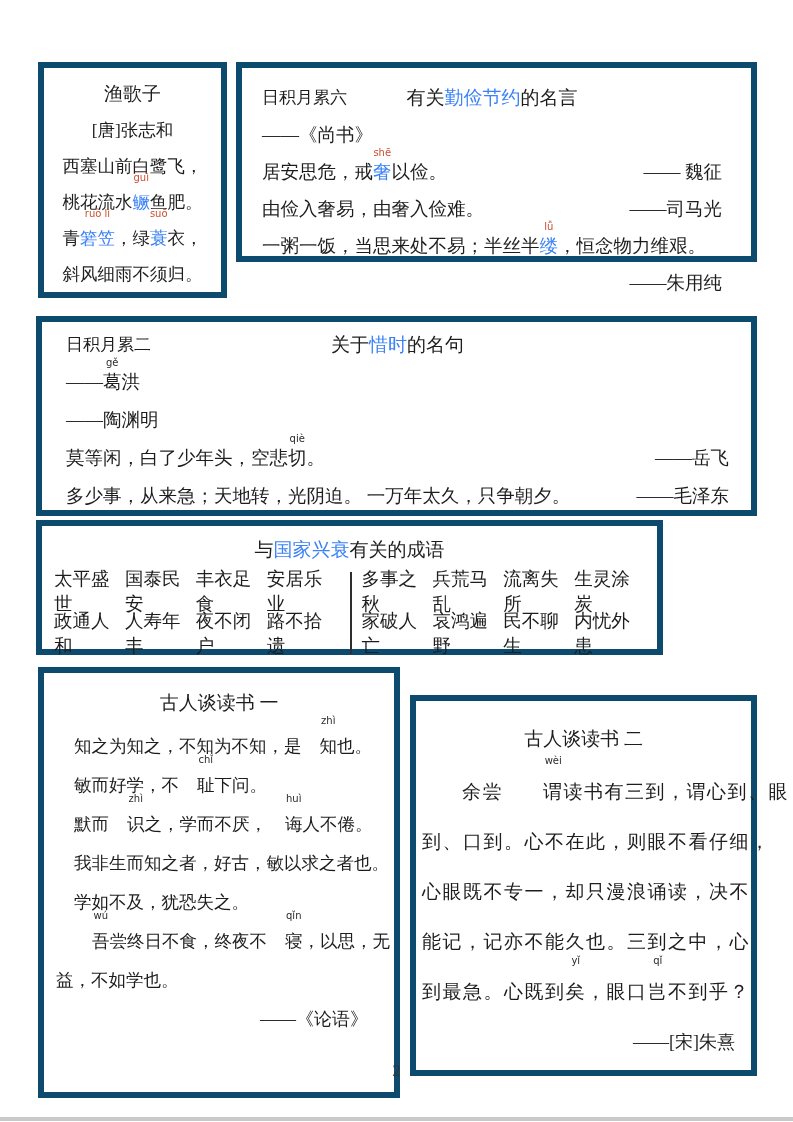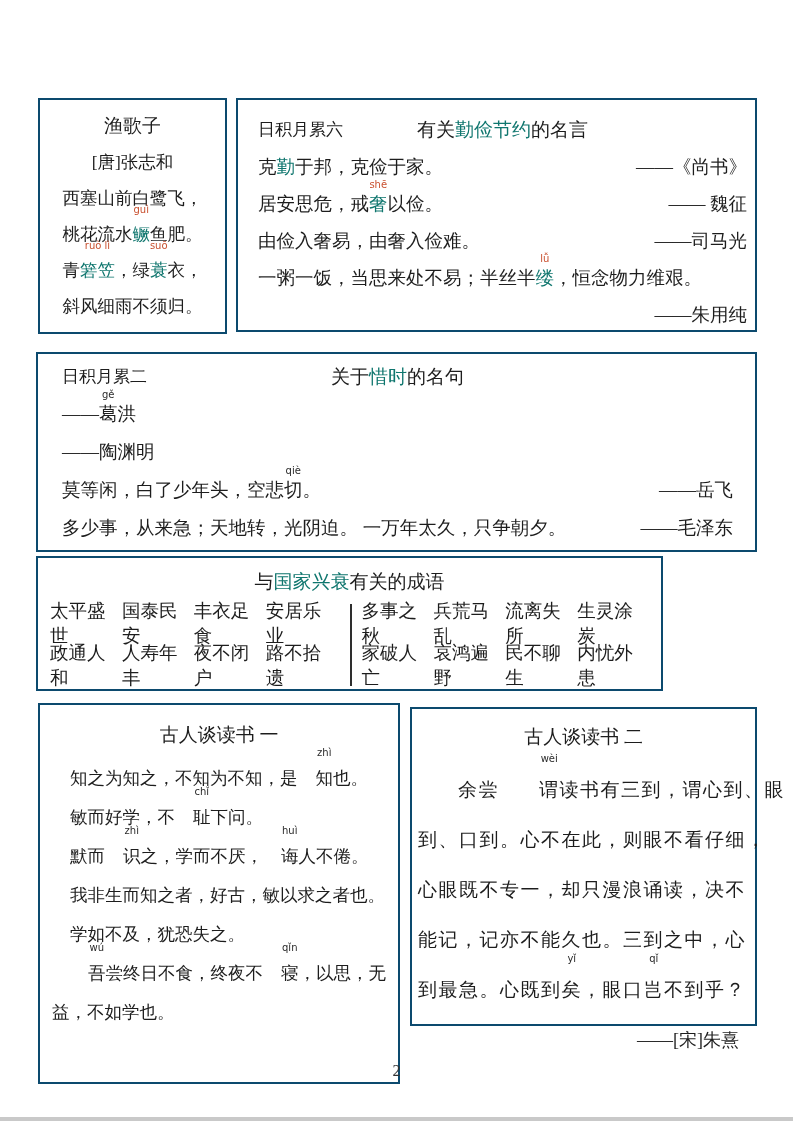--- a/index.html
+++ b/index.html
@@ -1,67 +1,67 @@
 <!DOCTYPE html>
 <html><head>
 <meta charset="utf-8">
 <style>
   html,body{margin:0;padding:0;}
   body{
     width:793px;height:1122px;position:relative;background:#ffffff;
     font-family:"Liberation Serif","DejaVu Serif",serif;color:#1d1d1d;
     overflow:hidden;
   }
-  .box{position:absolute;border:2px solid #0c4a6e;background:#fff;box-sizing:border-box;margin-top:36px;}
-  .red{color:#0f766e;}
+  .box{position:absolute;border:6px solid #0c4a6e;background:#fff;box-sizing:border-box;}
+  .red{color:#3b82f6;}
   .withpy{position:relative;display:inline-block;}
   .py{
     position:absolute;top:-11px;left:50%;transform:translateX(-50%);
     font-size:10px;line-height:10px;letter-spacing:0;white-space:nowrap;
     font-family:"DejaVu Sans","Liberation Sans",sans-serif;color:#2a2a2a;
   }
   .py.redpy{color:#c9502f;}
 
   
   #poem-box{left:38px;top:62px;width:189px;height:236px;text-align:center;padding-top:8px;}
   #poem-box .poem-title{font-size:19px;line-height:36px;}
   #poem-box .poem-line{font-size:17.5px;line-height:36px;white-space:nowrap;}
 
   
   .hdr{position:relative;text-align:center;}
   .hdr-label{position:absolute;left:0;top:0;font-size:17px;}
   .hdr-title{font-size:19px;display:inline-block;}
 
   
-  #thrift-box{left:236px;top:62px;width:521px;height:234px;padding:12px 8px 0 20px;}
+  #thrift-box{left:236px;top:62px;width:521px;height:200px;padding:12px 29px 0 20px;}
   #thrift-box .hdr{height:36px;line-height:36px;}
   #thrift-box .q-row{display:flex;justify-content:space-between;align-items:center;height:37px;font-size:18.5px;white-space:nowrap;}
 
   
   #time-box{left:36px;top:316px;width:721px;height:200px;padding:6px 22px 0 24px;}
   #time-box .hdr{height:34px;line-height:34px;}
   #time-box .q-row{display:flex;justify-content:space-between;align-items:center;height:38px;font-size:18.5px;white-space:nowrap;}
 
   
   #idiom-box{left:36px;top:520px;width:627px;height:135px;padding-top:8px;}
   #idiom-box .hdr{height:32px;line-height:32px;text-align:center;}
   .idiom-grid{display:flex;position:relative;margin-top:4px;}
   .idiom-col{width:50%;}
   .idiom-row{display:flex;justify-content:flex-start;align-items:center;height:42px;padding:0 12px;font-size:18.5px;}
   .idiom-divider{position:absolute;left:50%;top:2px;bottom:0;width:2px;background:#2e2e2e;}
 
   
-  #reading-one{left:38px;top:667px;width:362px;height:381px;padding:14px 12px 0 12px;}
+  #reading-one{left:38px;top:667px;width:362px;height:431px;padding:14px 12px 0 12px;}
   #reading-one .r-title{text-align:center;font-size:19px;line-height:32px;}
   #reading-one .r-lines{margin-top:8px;}
   #reading-one .r-line{font-size:17.5px;line-height:39px;white-space:nowrap;}
   #reading-one .r-source{text-align:right;font-size:18px;line-height:39px;padding-right:14px;}
 
   
-  #reading-two{left:410px;top:671px;width:347px;height:319px;padding:12px 6px 0 6px;}
+  #reading-two{left:410px;top:695px;width:347px;height:381px;padding:22px 6px 0 6px;}
   #reading-two .r-title{text-align:center;font-size:19px;line-height:32px;}
   #reading-two .r-lines{margin-top:12px;}
   #reading-two .r-line{font-size:19px;line-height:50px;letter-spacing:1.5px;white-space:nowrap;}
   #reading-two .r-source{text-align:right;font-size:18px;line-height:50px;padding-right:10px;}
 
   .ind1{text-indent:18px;}
   .ind2{text-indent:40px;}
 
   #page-number{position:absolute;left:0;top:1062px;width:100%;text-align:center;font-size:16px;color:#333;}
   #bottom-edge{position:absolute;left:0;bottom:1px;width:100%;height:4px;background:#c9c9c9;}
@@ -80,21 +80,20 @@
     </div>
 </div>
 
 <div class="box" id="thrift-box">
   <div class="hdr">
     <span class="hdr-label">日积月累六</span>
     <span class="hdr-title"><span>有关</span><span class="red">勤俭节约</span><span>的名言</span></span>
   </div>
   <div>
       <div class="q-row">
-        <div class="q-left"><span>克</span><span class="red">勤</span><span>于邦，克俭于家。</span></div>
         <div class="q-right"><span>——《尚书》</span></div>
       </div>
       <div class="q-row">
         <div class="q-left"><span>居安思危，戒</span><span class="withpy"><span class="py redpy">shē</span><span class="red">奢</span></span><span>以俭。</span></div>
         <div class="q-right"><span>—— 魏征</span></div>
       </div>
       <div class="q-row">
         <div class="q-left"><span>由俭入奢易，由奢入俭难。</span></div>
         <div class="q-right"><span>——司马光</span></div>
       </div>
@@ -173,20 +172,21 @@
   <div class="r-title">古人谈读书 一</div>
   <div class="r-lines">
       <div class="r-line ind1"><span>知之为知之，不知为不知，是</span><span class="withpy"><span class="py">zhì</span><span>知</span></span><span>也。</span></div>
       <div class="r-line ind1"><span>敏而好学，不</span><span class="withpy"><span class="py">chǐ</span><span>耻</span></span><span>下问。</span></div>
       <div class="r-line ind1"><span>默而</span><span class="withpy"><span class="py">zhì</span><span>识</span></span><span>之，学而不厌，</span><span class="withpy"><span class="py">huì</span><span>诲</span></span><span>人不倦。</span></div>
       <div class="r-line ind1"><span>我非生而知之者，好古，敏以求之者也。</span></div>
       <div class="r-line ind1"><span>学如不及，犹恐失之。</span></div>
       <div class="r-line ind1"><span class="withpy"><span class="py">wú</span><span>吾</span></span><span>尝终日不食，终夜不</span><span class="withpy"><span class="py">qǐn</span><span>寝</span></span><span>，以思，无</span></div>
       <div class="r-line"><span>益，不如学也。</span></div>
     </div>
+  <div class="r-source">——《论语》</div>
 </div>
 
 <div class="box" id="reading-two">
   <div class="r-title">古人谈读书 二</div>
   <div class="r-lines">
       <div class="r-line ind2"><span>余尝</span><span class="withpy"><span class="py">wèi</span><span>谓</span></span><span>读书有三到，谓心到、眼</span></div>
       <div class="r-line"><span>到、口到。心不在此，则眼不看仔细，</span></div>
       <div class="r-line"><span>心眼既不专一，却只漫浪诵读，决不</span></div>
       <div class="r-line"><span>能记，记亦不能久也。三到之中，心</span></div>
       <div class="r-line"><span>到最急。心既到</span><span class="withpy"><span class="py">yǐ</span><span>矣</span></span><span>，眼口</span><span class="withpy"><span class="py">qǐ</span><span>岂</span></span><span>不到乎？</span></div>

